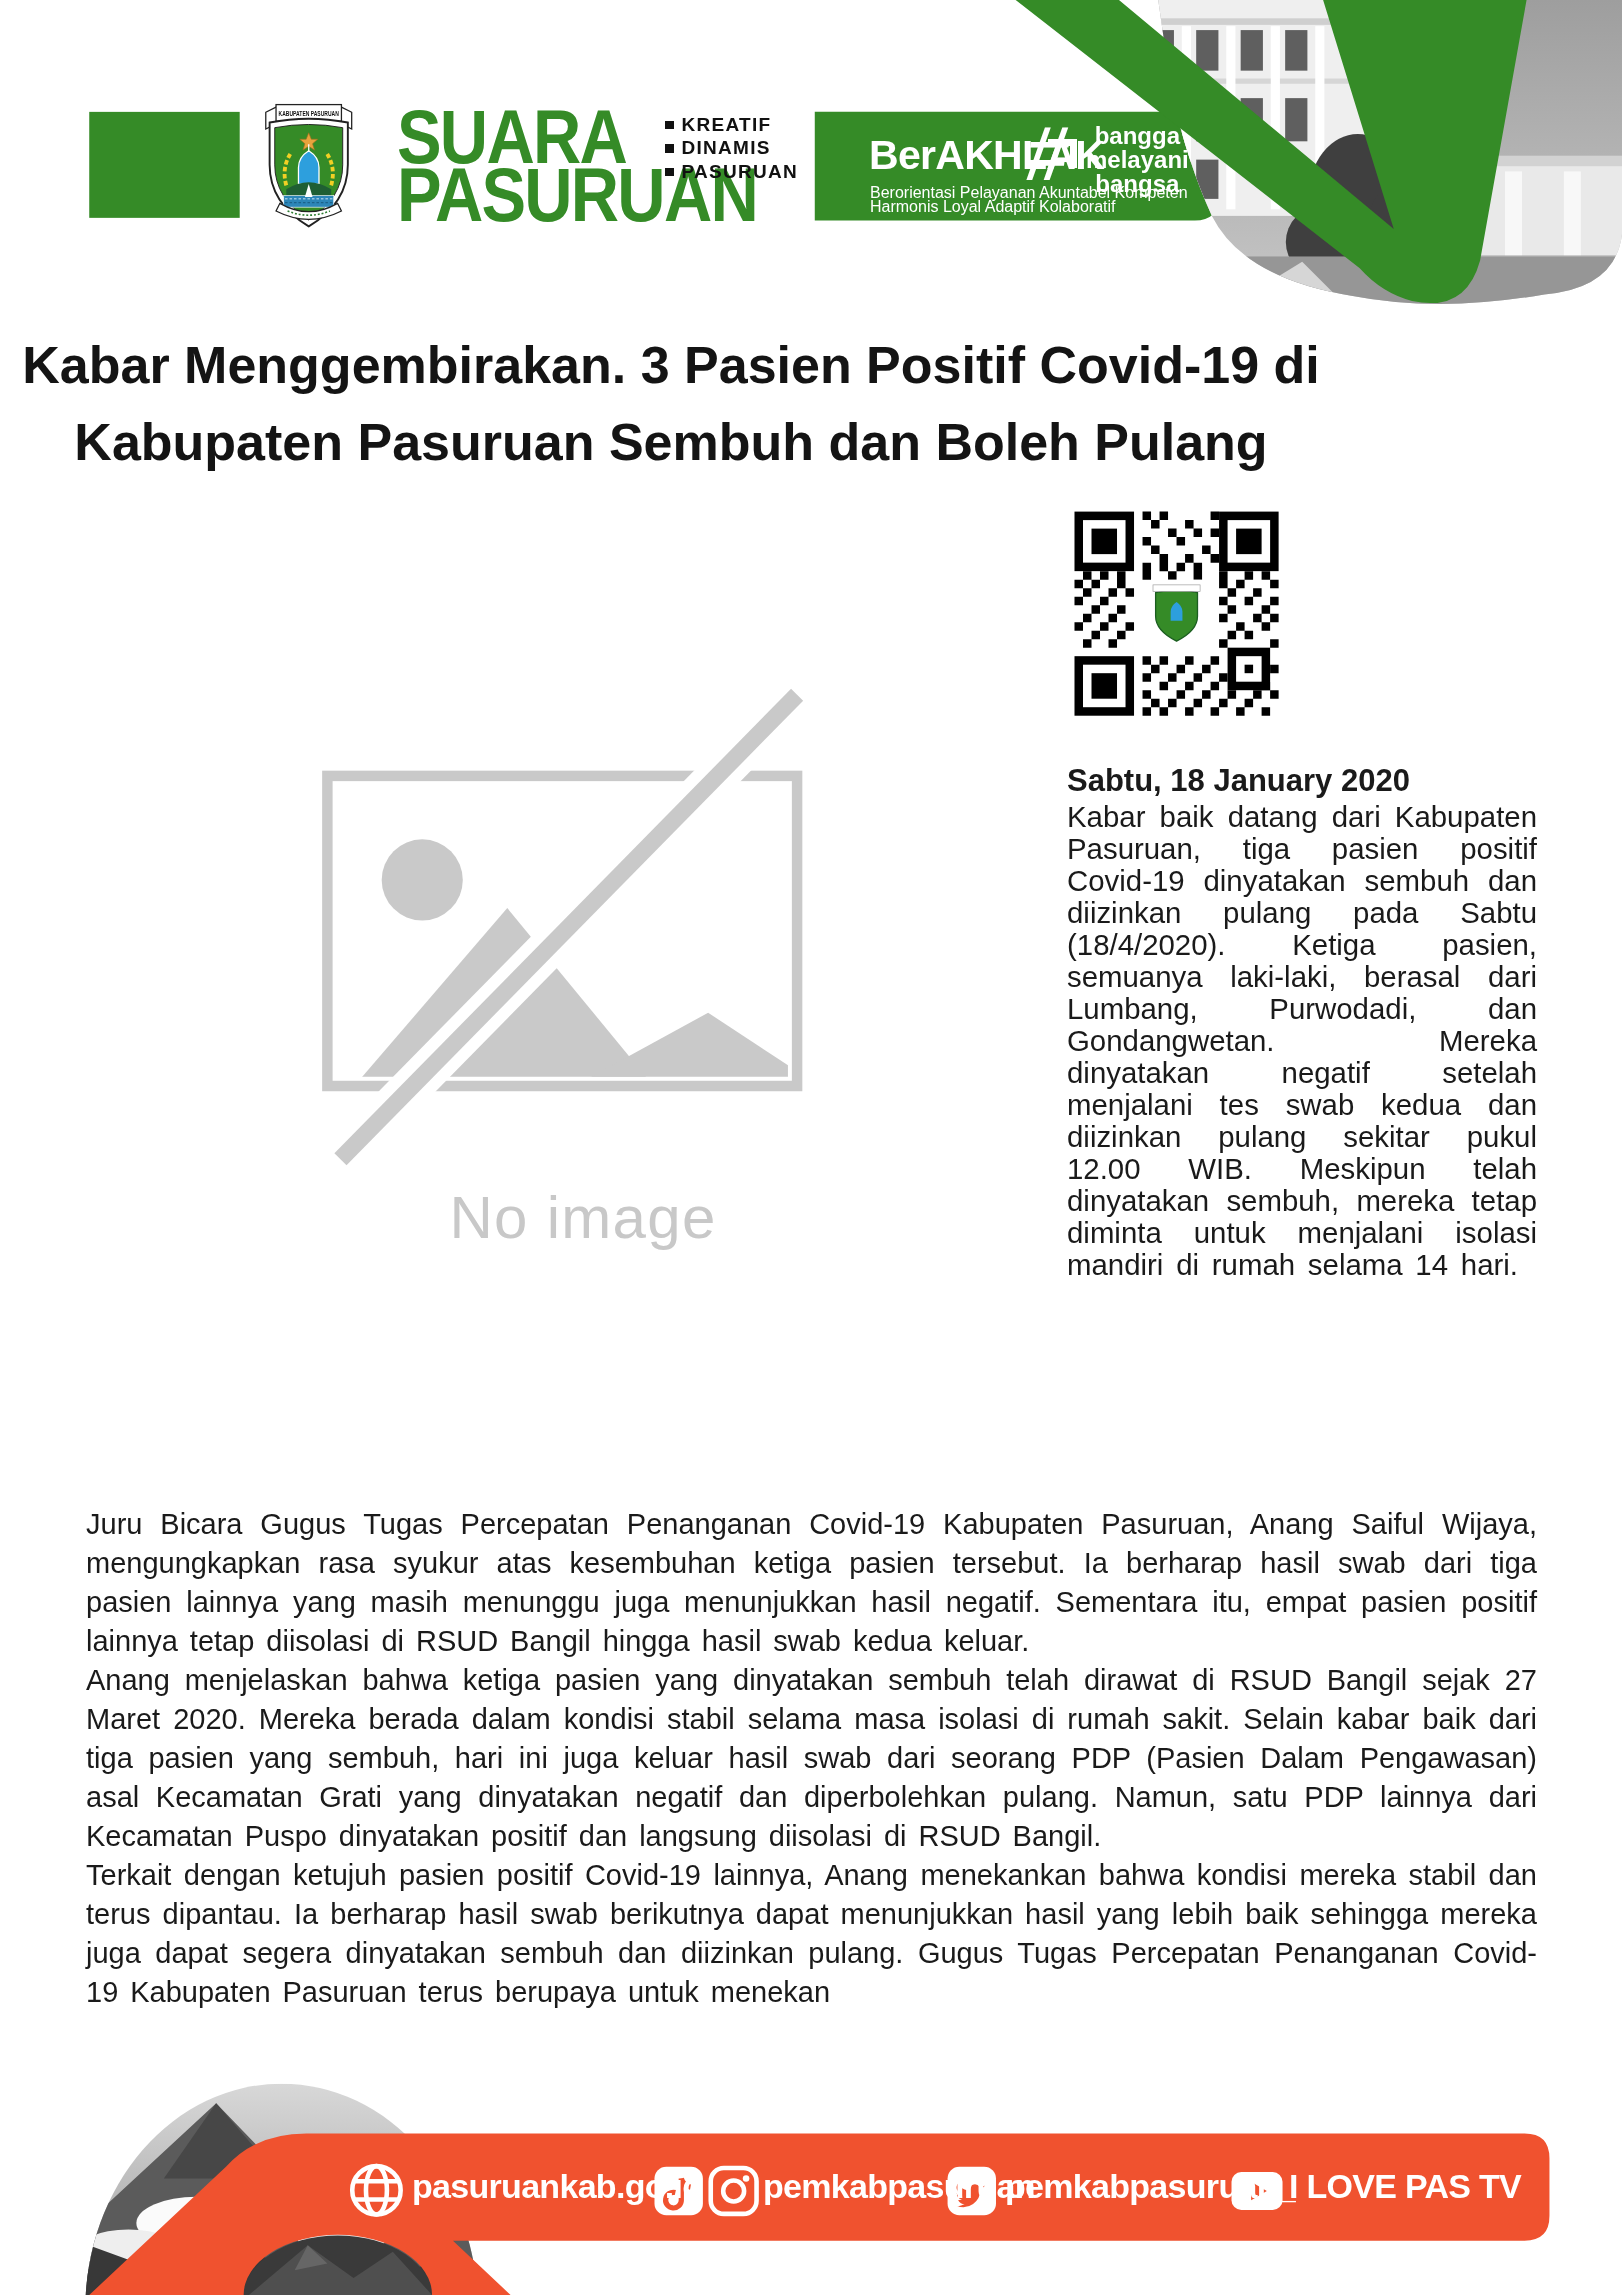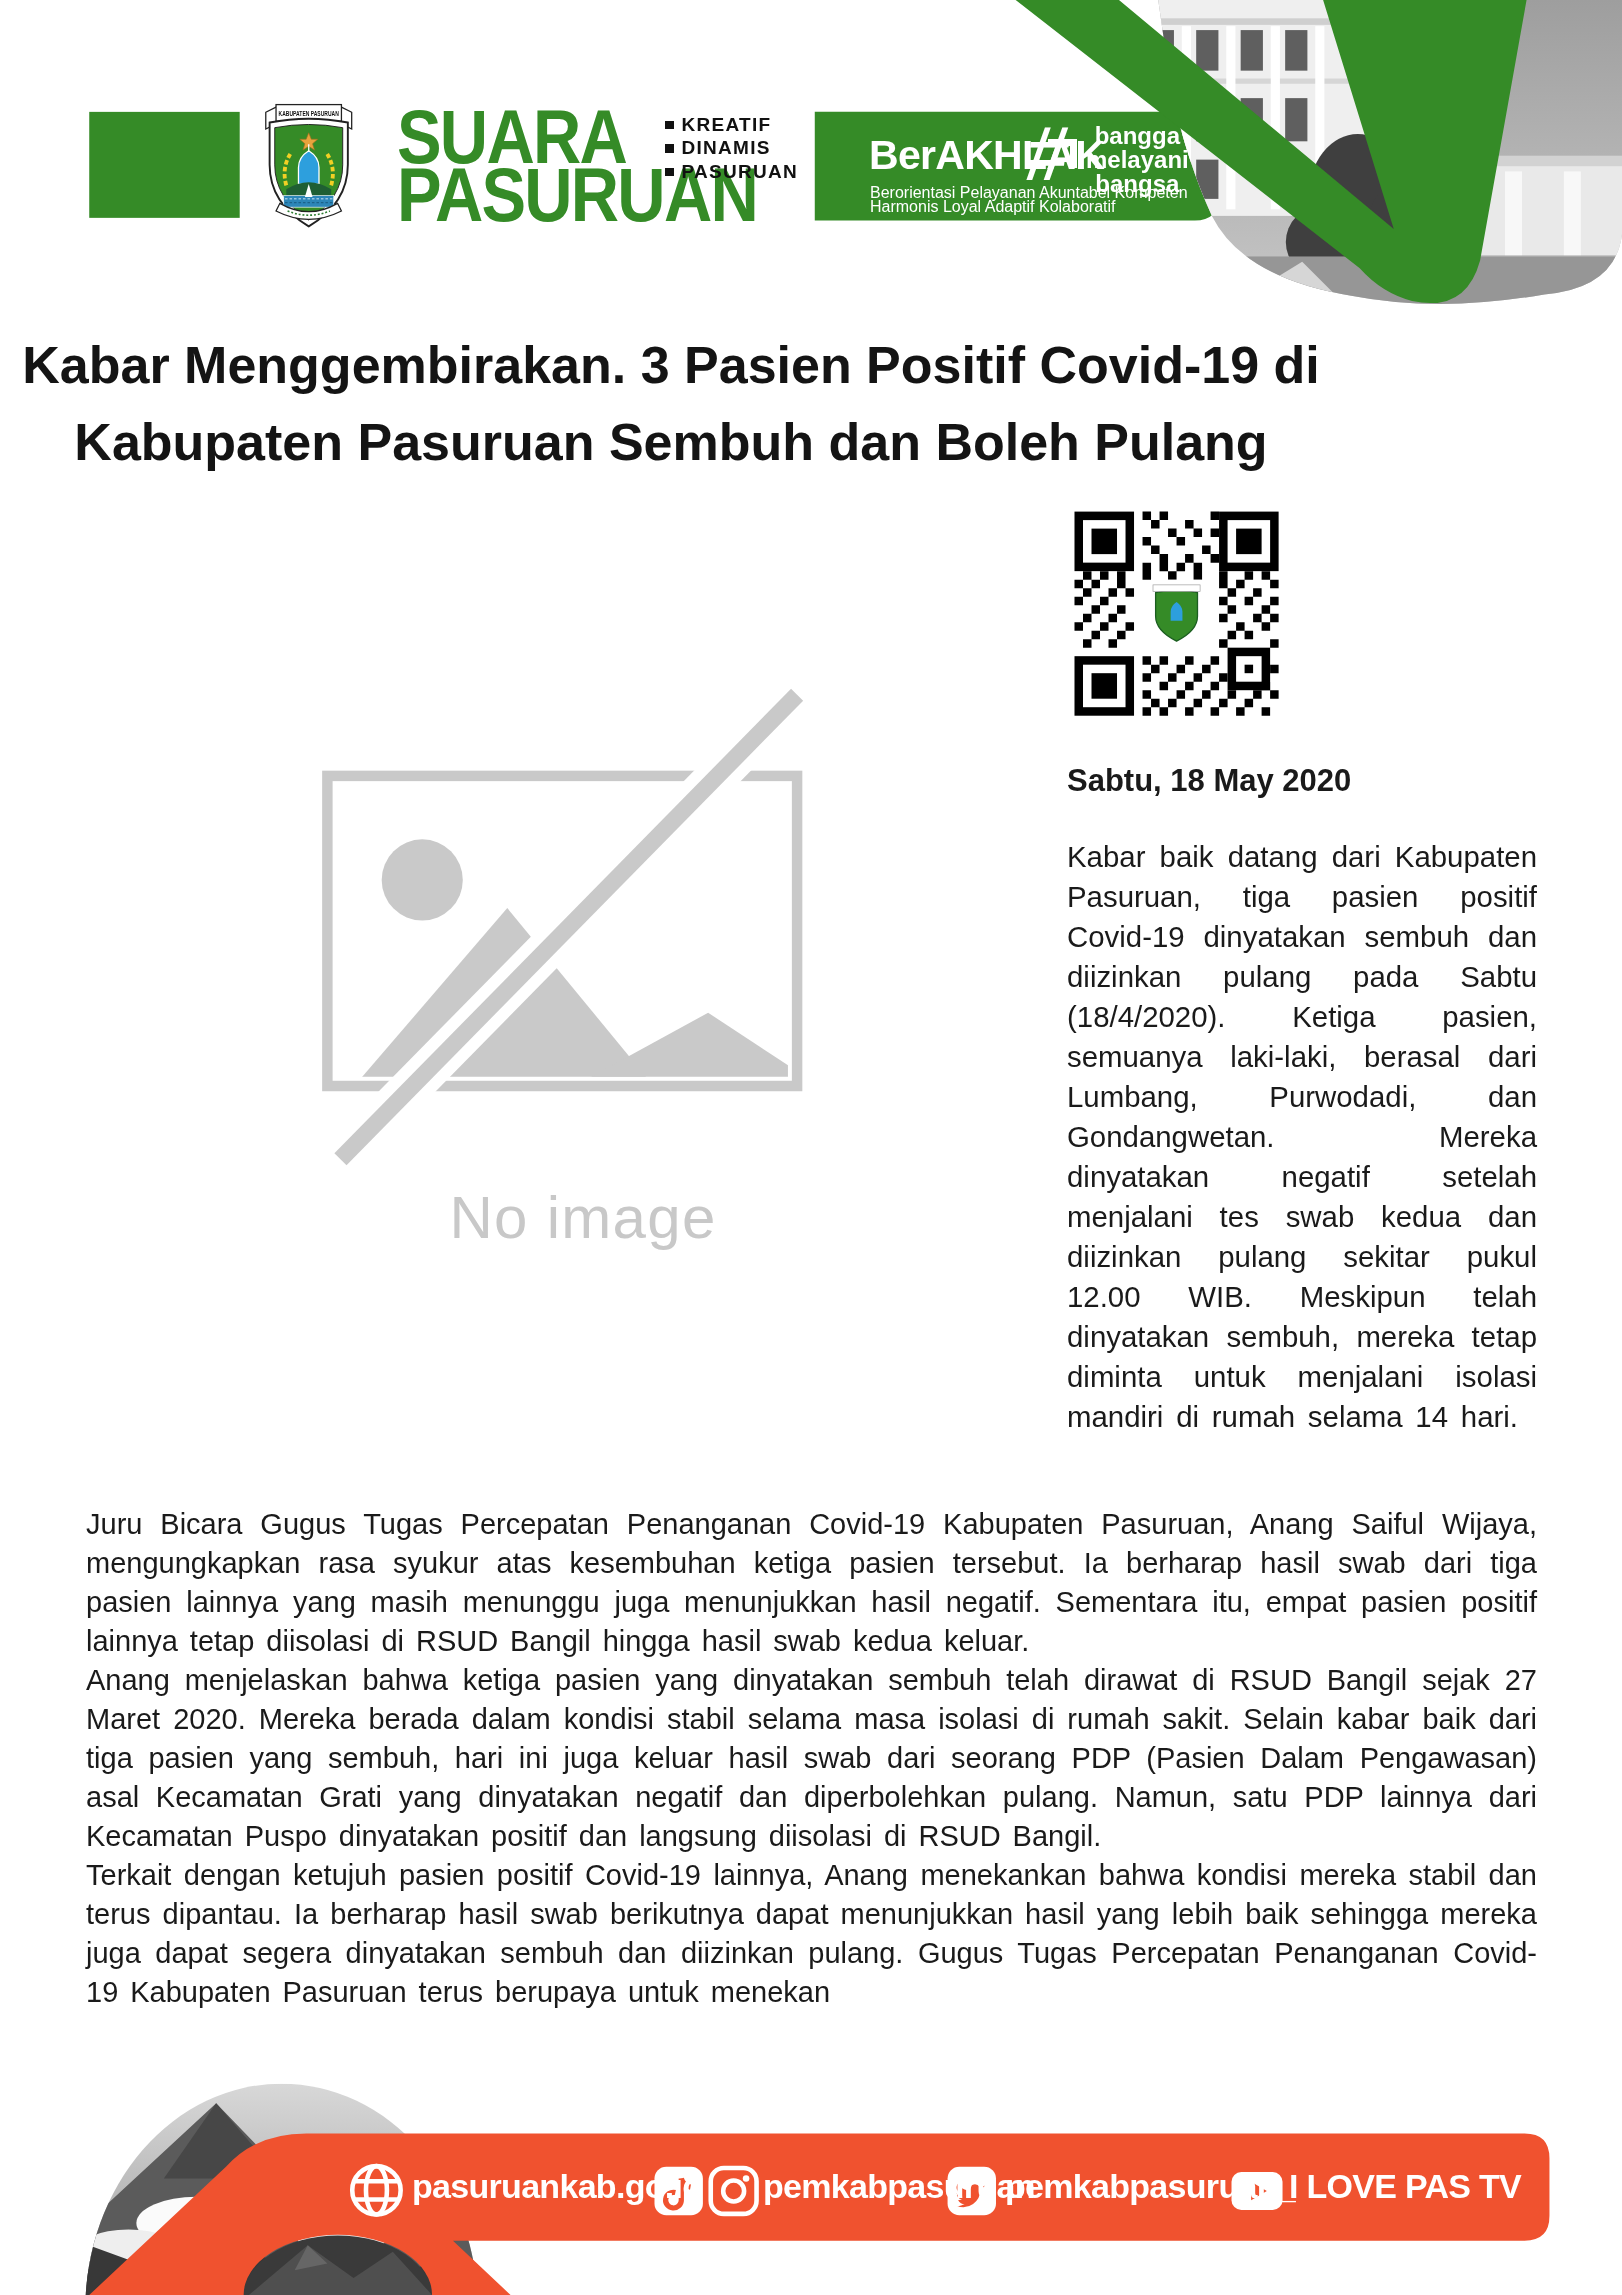--- a/index.html
+++ b/index.html
@@ -27,21 +27,21 @@
   #berakhlak-sub{left:870px;top:186px;font-size:16px;line-height:13.7px;color:#fff;white-space:nowrap;}
   #chevron{left:1048px;top:139px;width:22px;height:22px;border-top:7.2px solid #fff;border-right:7.2px solid #fff;}
   #bangga-hash{left:1026px;top:115px;font-size:77px;font-weight:700;color:#fff;transform:skewX(-8deg);line-height:1;}
   #bangga-lines{left:1086px;top:124px;font-size:24px;font-weight:700;color:#fff;line-height:24px;letter-spacing:0;text-align:center;}
 
   
   .title-line{left:0;width:1342px;text-align:center;font-size:52px;font-weight:700;color:#141414;white-space:nowrap;}
   #title1{top:335px;}
   #title2{top:412px;}
   #date{left:1067px;top:763px;font-size:31px;font-weight:700;}
-  #lead{left:1067px;top:801px;width:470px;font-size:29.4px;line-height:40px;text-align:justify;word-spacing:4.6px;margin-top:36px;}
+  #lead{left:1067px;top:801px;width:470px;font-size:29.4px;line-height:32px;text-align:justify;word-spacing:4.6px;}
   #no-image-label{left:308px;top:1170px;width:550px;text-align:center;font-size:60px;color:#c8c8c8;letter-spacing:1.3px;margin-top:13px;}
   #body-paragraphs{left:86px;top:1505px;width:1451px;font-size:29px;line-height:39px;text-align:justify;word-spacing:3.9px;}
   #body-paragraphs p{margin:0;padding:0;}
 
   
   .foot-label{top:2167px;font-size:34px;font-weight:700;color:#fff;letter-spacing:-0.7px;white-space:nowrap;}
   #foot-web{left:412px;}
   #foot-ig{left:763px;}
   #foot-tw{left:1005px;}
   #foot-yt{left:1289px;}
@@ -277,21 +277,21 @@
 <div class="txt" id="bangga-hash">#</div>
 <div class="txt" id="bangga-lines">
   <div>bangga</div>
   <div>melayani</div>
   <div>bangsa</div>
 </div>
 
 <div class="txt title-line" id="title1">Kabar Menggembirakan. 3 Pasien Positif Covid-19 di</div>
 <div class="txt title-line" id="title2">Kabupaten Pasuruan Sembuh dan Boleh Pulang</div>
 
-<div class="txt" id="date">Sabtu, 18 May 2020</div>
+<div class="txt" id="date">Sabtu, 18 January 2020</div>
 <div class="txt" id="lead">Kabar baik datang dari Kabupaten Pasuruan, tiga pasien positif Covid-19 dinyatakan sembuh dan diizinkan pulang pada Sabtu (18/4/2020). Ketiga pasien, semuanya laki-laki, berasal dari Lumbang, Purwodadi, dan Gondangwetan. Mereka dinyatakan negatif setelah menjalani tes swab kedua dan diizinkan pulang sekitar pukul 12.00 WIB. Meskipun telah dinyatakan sembuh, mereka tetap diminta untuk menjalani isolasi mandiri di rumah selama 14 hari.</div>
 
 <div class="txt" id="no-image-label">No image</div>
 
 <div class="txt" id="body-paragraphs">
   <p>Juru Bicara Gugus Tugas Percepatan Penanganan Covid-19 Kabupaten Pasuruan, Anang Saiful Wijaya, mengungkapkan rasa syukur atas kesembuhan ketiga pasien tersebut. Ia berharap hasil swab dari tiga pasien lainnya yang masih menunggu juga menunjukkan hasil negatif. Sementara itu, empat pasien positif lainnya tetap diisolasi di RSUD Bangil hingga hasil swab kedua keluar.</p>
   <p>Anang menjelaskan bahwa ketiga pasien yang dinyatakan sembuh telah dirawat di RSUD Bangil sejak 27 Maret 2020. Mereka berada dalam kondisi stabil selama masa isolasi di rumah sakit. Selain kabar baik dari tiga pasien yang sembuh, hari ini juga keluar hasil swab dari seorang PDP (Pasien Dalam Pengawasan) asal Kecamatan Grati yang dinyatakan negatif dan diperbolehkan pulang. Namun, satu PDP lainnya dari Kecamatan Puspo dinyatakan positif dan langsung diisolasi di RSUD Bangil.</p>
   <p>Terkait dengan ketujuh pasien positif Covid-19 lainnya, Anang menekankan bahwa kondisi mereka stabil dan terus dipantau. Ia berharap hasil swab berikutnya dapat menunjukkan hasil yang lebih baik sehingga mereka juga dapat segera dinyatakan sembuh dan diizinkan pulang. Gugus Tugas Percepatan Penanganan Covid-19 Kabupaten Pasuruan terus berupaya untuk menekan</p>
 </div>
 

